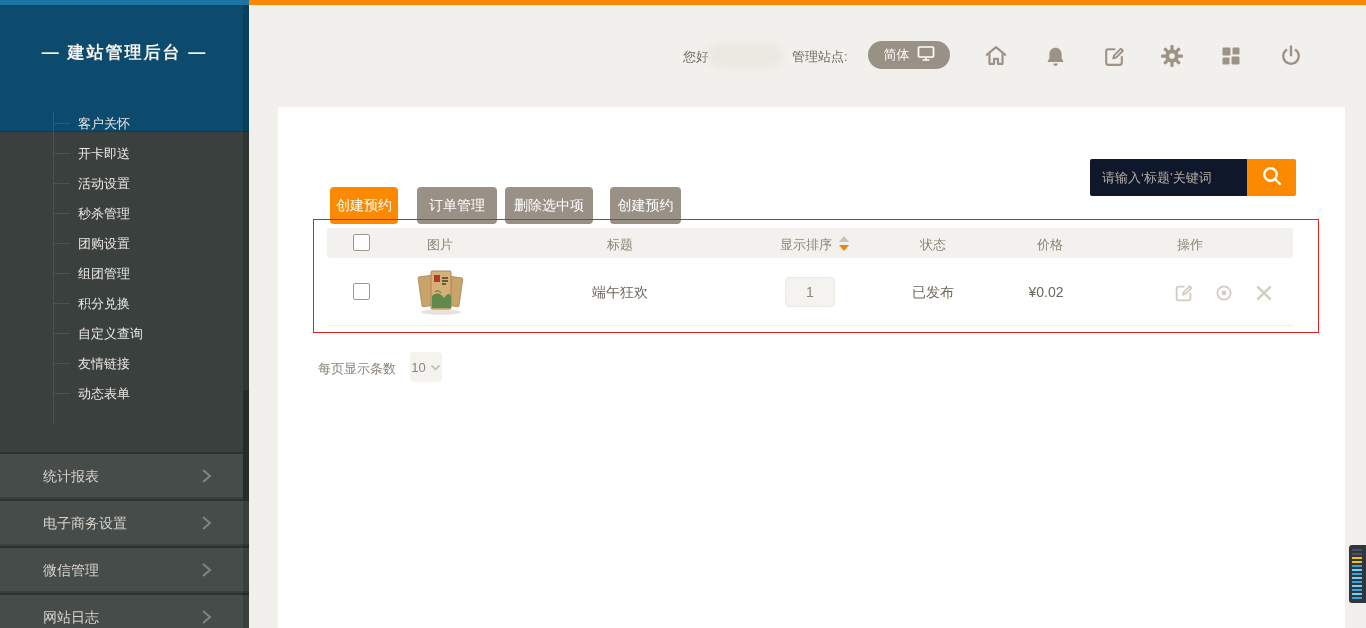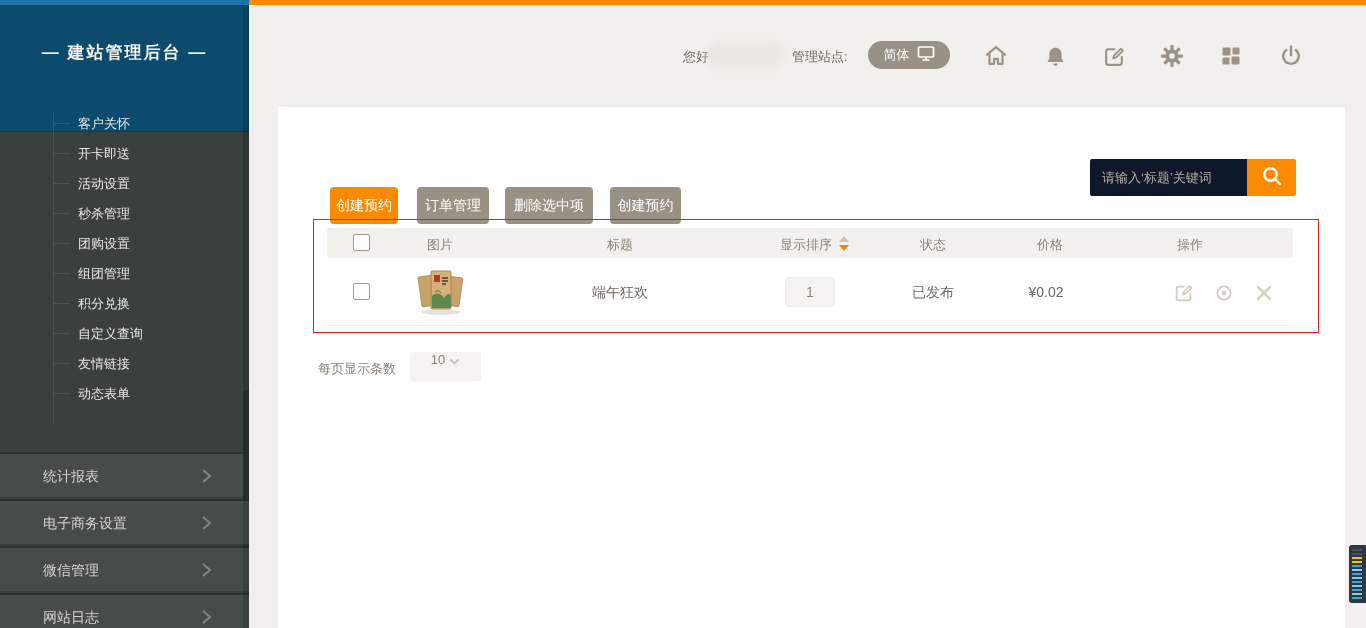--- a/index.html
+++ b/index.html
@@ -49,21 +49,21 @@
   .tri-down { position:absolute; left:1px; top:10px; width:0; height:0; border-left:5px solid transparent; border-right:5px solid transparent; border-top:6px solid #f08300; }
 
   .cbx { position:absolute; appearance:none; -webkit-appearance:none; width:17px; height:17px; border:1px solid #a09889; background:#fff; border-radius:2px; cursor:pointer; margin:0; }
   .rcell { position:absolute; transform:translateX(-50%); font-size:14px; color:#6d675d; white-space:nowrap; }
   .order-input { position:absolute; left:785px; top:277px; width:50px; height:30px; background:#f5f3f0; border:1px solid #eeebe7; border-radius:4px; text-align:center; font-size:14px; color:#8b8477; font-family:inherit; }
   .row-divider { position:absolute; left:327px; top:325px; width:966px; height:1px; background:#f1efec; }
   .act-icon { position:absolute; top:282px; width:22px; height:22px; cursor:pointer; }
   .prod-img { position:absolute; left:417px; top:266px; width:48px; height:50px; }
 
   .pg-label { position:absolute; left:318px; top:360px; font-size:13px; color:#8b8477; }
-  .pg-select { position:absolute; left:410px; top:352px; width:71px; height:30px; background:#f5f3f0; border-radius:4px; cursor:pointer; display:flex; align-items:flex-start; justify-content:center; gap:4px; }
+  .pg-select { position:absolute; left:410px; top:352px; width:32px; height:30px; background:#f5f3f0; border-radius:4px; cursor:pointer; display:flex; align-items:center; justify-content:center; gap:4px; }
   .pg-select .pgval { font-size:13px; color:#8b8477; }
 
   
   .dock { position:absolute; left:1349px; top:545px; width:17px; height:58px; background:#2f3640; border-radius:3px 0 0 3px; cursor:pointer; overflow:hidden; }
   .dock .stripes { position:absolute; left:3px; top:4px; width:10px; height:50px;
     background:repeating-linear-gradient(to bottom,#4a515c 0 2px,#2f3640 2px 4px); }
   .dock .stripes-y { position:absolute; left:3px; top:12px; width:10px; height:8px;
     background:repeating-linear-gradient(to bottom,#f2c500 0 2px,#2f3640 2px 4px); }
   .dock .stripes-b { position:absolute; left:3px; top:20px; width:10px; height:34px;
     background:repeating-linear-gradient(to bottom,#37a2de 0 2px,#2f3640 2px 4px,#6fd2f2 4px 6px,#2f3640 6px 8px); }
@@ -213,21 +213,21 @@
   <div class="hicon" style="left:1278px">
     <svg width="26" height="26" viewBox="0 0 24 24">
         <path d="M12 3.2v8" stroke="#9c9386" stroke-width="2.2" stroke-linecap="round"></path>
         <path d="M7.6 6.4a7.2 7.2 0 108.8 0" fill="none" stroke="#9c9386" stroke-width="2.2" stroke-linecap="round"></path>
       </svg>
   </div>
 
   <div class="panel"></div>
 
   <button class="btn btn-orange" style="left:330px; width:68px">创建预约</button>
-  <button class="btn btn-gray" style="left:417px; width:72px">订单管理</button>
+  <button class="btn btn-gray" style="left:417px; width:80px">订单管理</button>
   <button class="btn btn-gray" style="left:505px; width:88px">删除选中项</button>
   <button class="btn btn-gray" style="left:610px; width:71px">创建预约</button>
 
   <input class="search-input" type="text" placeholder="请输入‘标题’关键词" style="">
   <button class="search-btn">
     <span><svg width="26" height="26" viewBox="0 0 26 26">
           <circle cx="11.5" cy="11.5" r="6.2" fill="none" stroke="#fff" stroke-width="2.4"></circle>
           <path d="M16 16l5 5" stroke="#fff" stroke-width="2.4" stroke-linecap="round"></path>
         </svg></span>
   </button>

